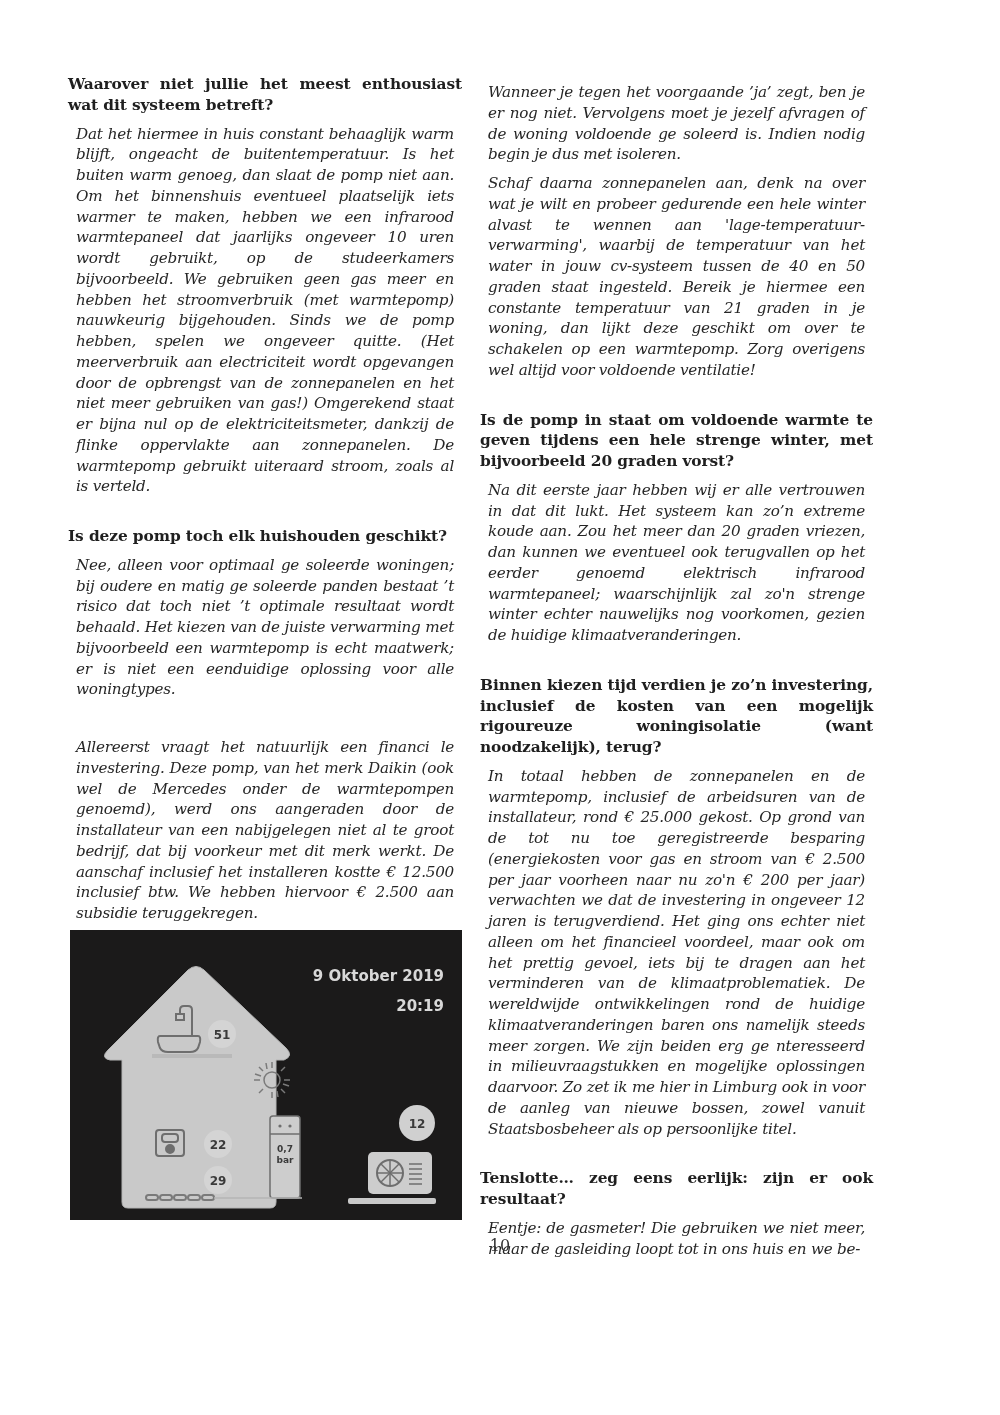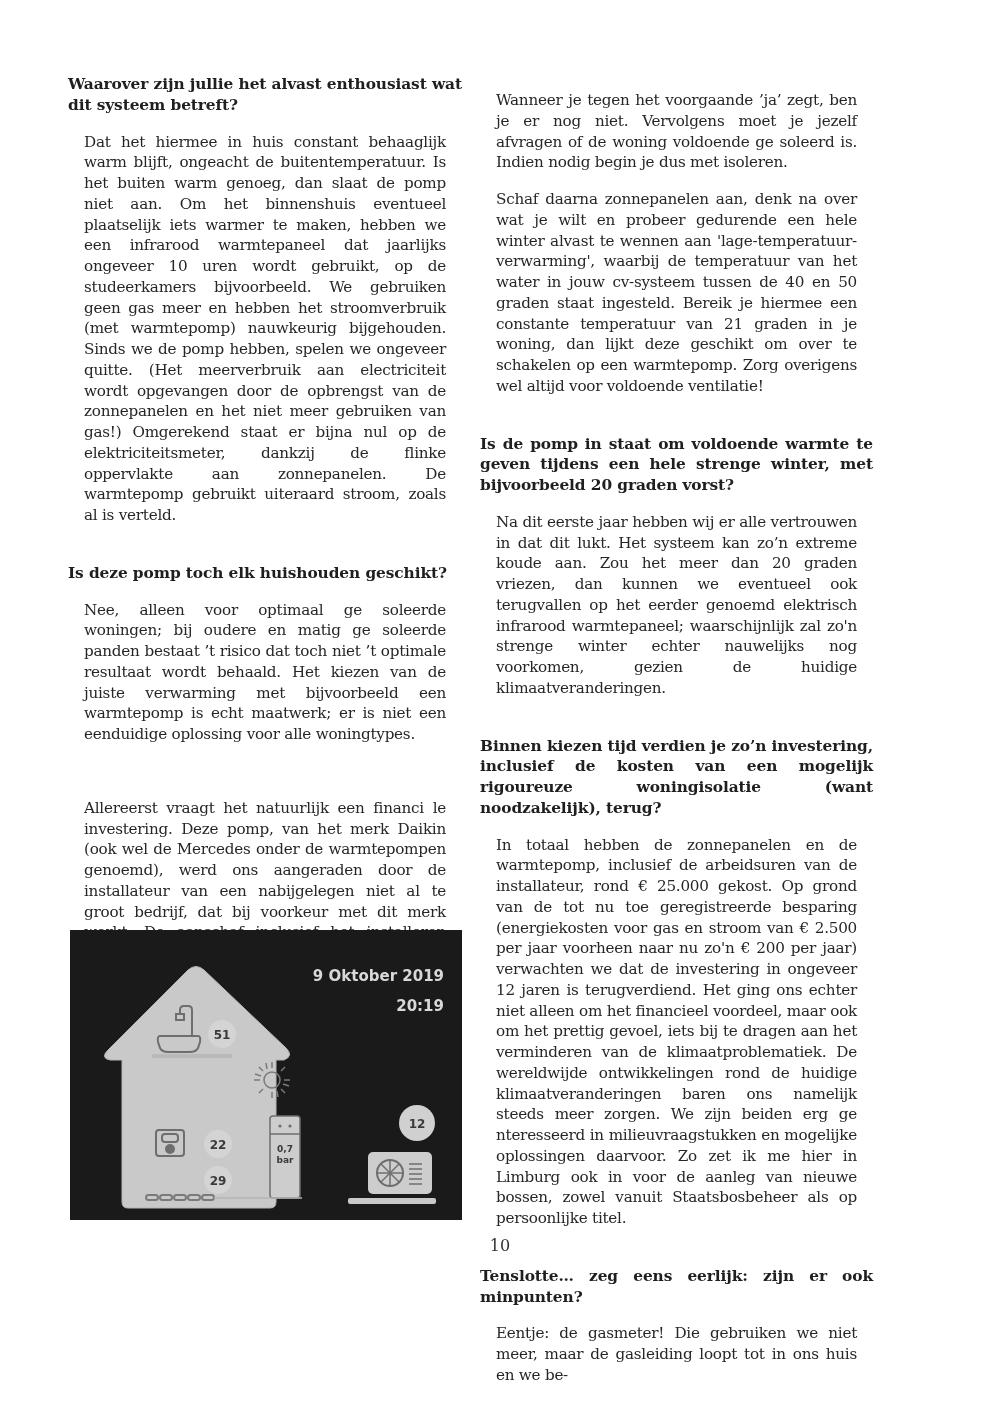--- a/index.html
+++ b/index.html
@@ -2,35 +2,35 @@
 <html><head>
 <meta charset="utf-8">
 <style>
   html, body { margin: 0; padding: 0; background: #ffffff; }
   body { width: 1000px; height: 1415px; position: relative; overflow: hidden;
          font-family: "DejaVu Serif", serif; color: #262626; }
   .col { position: absolute; top: 74px; font-size: 15.2px; line-height: 20.75px;
          text-align: justify; hyphens: manual; }
   .col.left { left: 68px; width: 394px; }
   .col.right { left: 480px; width: 393px; }
-  .col p { margin: 16px; letter-spacing: -0.25px; }
+  .col p { margin: 8px; letter-spacing: -0.25px; font-style: italic; }
   .col h3 { margin: 0; font-size: 15.4px; line-height: 20.75px; font-weight: bold;
             text-align: justify; letter-spacing: -0.1px; color: #1f1f1f; }
   .gap { height: 21px; }
   .photo { position: absolute; left: 70px; top: 930px; width: 392px; height: 290px;
            background: #1b1a1a; overflow: hidden; }
   .photo svg { display: block; }
   .pagenum { position: absolute; left: 0; width: 1000px; top: 1236px; text-align: center;
              font-size: 16px; color: #333; }
 </style>
 </head>
 <body>
 
 <div class="col left">
-  <h3>Waarover zijn jullie het alvast enthousiast wat dit systeem betreft?</h3>
+  <h3>Waarover niet jullie het meest enthousiast wat dit systeem betreft?</h3>
   <p>Dat het hiermee in huis constant behaaglijk warm blijft, ongeacht de buitentemperatuur. Is het buiten warm genoeg, dan slaat de pomp niet aan. Om het binnenshuis eventueel plaatselijk iets warmer te maken, hebben we een infrarood warmtepaneel dat jaarlijks ongeveer 10 uren wordt gebruikt, op de studeerkamers bijvoorbeeld. We gebruiken geen gas meer en hebben het stroomverbruik (met warmtepomp) nauwkeurig bijgehouden. Sinds we de pomp hebben, spelen we ongeveer quitte. (Het meerverbruik aan electriciteit wordt opgevangen door de opbrengst van de zonnepanelen en het niet meer gebruiken van gas!) Omgerekend staat er bijna nul op de elektriciteitsmeter, dankzij de flinke oppervlakte aan zonnepanelen. De warmtepomp gebruikt uiteraard stroom, zoals al is verteld.</p>
   <div class="gap"></div>
   <h3>Is deze pomp toch elk huishouden geschikt?</h3>
   <p>Nee, alleen voor optimaal ge soleerde woningen; bij oudere en matig ge soleerde panden bestaat ’t risico dat toch niet ’t optimale resultaat wordt behaald. Het kiezen van de juiste verwarming met bijvoorbeeld een warmtepomp is echt maatwerk; er is niet een eenduidige oplossing voor alle woningtypes.</p>
   <div class="gap"></div>
   <p>Allereerst vraagt het natuurlijk een financi le investering. Deze pomp, van het merk Daikin (ook wel de Mercedes onder de warmtepompen genoemd), werd ons aangeraden door de installateur van een nabijgelegen niet al te groot bedrijf, dat bij voorkeur met dit merk werkt. De aanschaf inclusief het installeren kostte € 12.500 inclusief btw. We hebben hiervoor € 2.500 aan subsidie teruggekregen.</p>
 </div>
 
 <div class="photo">
   <svg width="392" height="290" viewBox="0 0 392 290" xmlns="http://www.w3.org/2000/svg">
@@ -117,17 +117,17 @@
 <div class="col right">
   <p>Wanneer je tegen het voorgaande ’ja’ zegt, ben je er nog niet. Vervolgens moet je jezelf afvragen of de woning voldoende ge soleerd is. Indien nodig begin je dus met isoleren.</p>
   <p>Schaf daarna zonnepanelen aan, denk na over wat je wilt en probeer gedurende een hele winter alvast te wennen aan 'lage-temperatuur-verwarming', waarbij de temperatuur van het water in jouw cv-systeem tussen de 40 en 50 graden staat ingesteld. Bereik je hiermee een constante temperatuur van 21 graden in je woning, dan lijkt deze geschikt om over te schakelen op een warmtepomp. Zorg overigens wel altijd voor voldoende ventilatie!</p>
   <div class="gap"></div>
   <h3>Is de pomp in staat om voldoende warmte te geven tijdens een hele strenge winter, met bijvoorbeeld 20 graden vorst?</h3>
   <p>Na dit eerste jaar hebben wij er alle vertrouwen in dat dit lukt. Het systeem kan zo’n extreme koude aan. Zou het meer dan 20 graden vriezen, dan kunnen we eventueel ook terugvallen op het eerder genoemd elektrisch infrarood warmtepaneel; waarschijnlijk zal zo'n strenge winter echter nauwelijks nog voorkomen, gezien de huidige klimaatveranderingen.</p>
   <div class="gap"></div>
   <h3>Binnen kiezen tijd verdien je zo’n investering, inclusief de kosten van een mogelijk rigoureuze woningisolatie (want noodzakelijk), terug?</h3>
   <p>In totaal hebben de zonnepanelen en de warmtepomp, inclusief de arbeidsuren van de installateur, rond € 25.000 gekost. Op grond van de tot nu toe geregistreerde besparing (energiekosten voor gas en stroom van € 2.500 per jaar voorheen naar nu zo'n € 200 per jaar) verwachten we dat de investering in ongeveer 12 jaren is terugverdiend. Het ging ons echter niet alleen om het financieel voordeel, maar ook om het prettig gevoel, iets bij te dragen aan het verminderen van de klimaatproblematiek. De wereldwijde ontwikkelingen rond de huidige klimaatveranderingen baren ons namelijk steeds meer zorgen. We zijn beiden erg ge nteresseerd in milieuvraagstukken en mogelijke oplossingen daarvoor. Zo zet ik me hier in Limburg ook in voor de aanleg van nieuwe bossen, zowel vanuit Staatsbosbeheer als op persoonlijke titel.</p>
   <div class="gap"></div>
-  <h3>Tenslotte… zeg eens eerlijk: zijn er ook minpunten?</h3>
+  <h3>Tenslotte… zeg eens eerlijk: zijn er ook resultaat?</h3>
   <p>Eentje: de gasmeter! Die gebruiken we niet meer, maar de gasleiding loopt tot in ons huis en we be-</p>
 </div>
 
 <div class="pagenum">10</div>
 
 </body></html>

